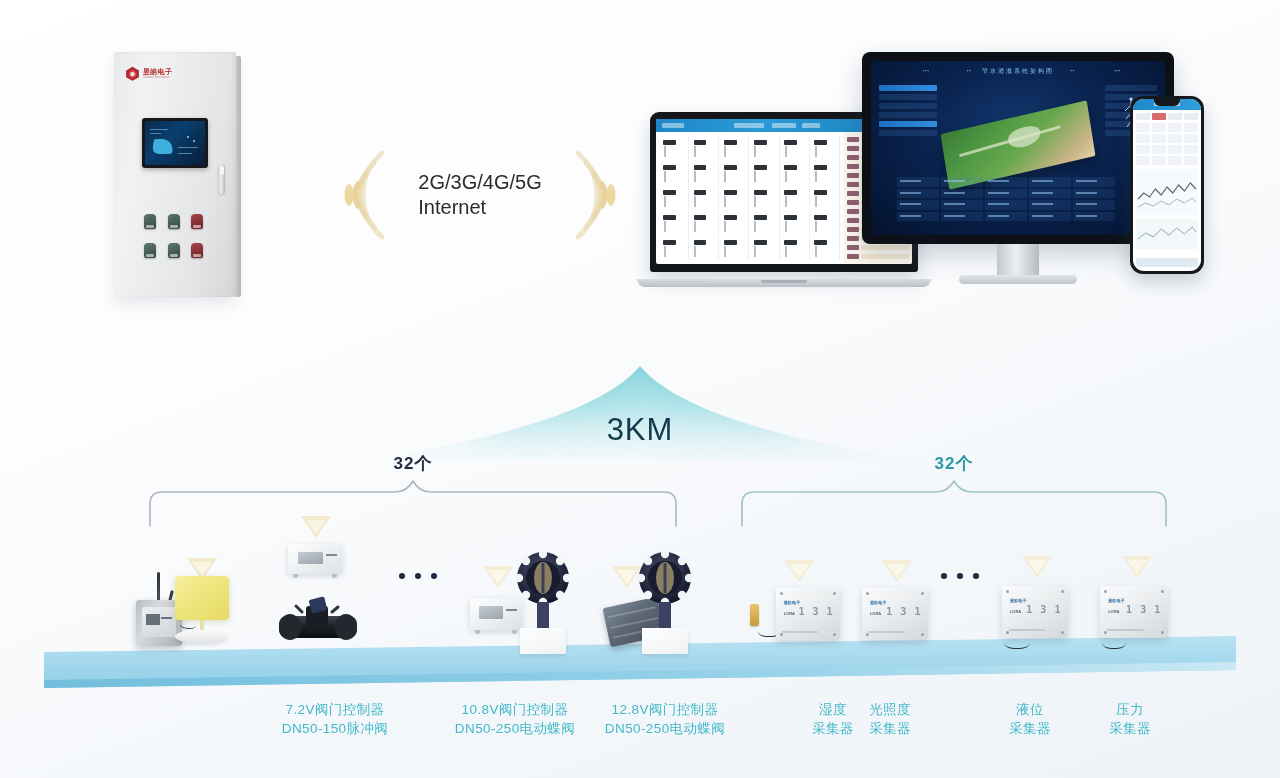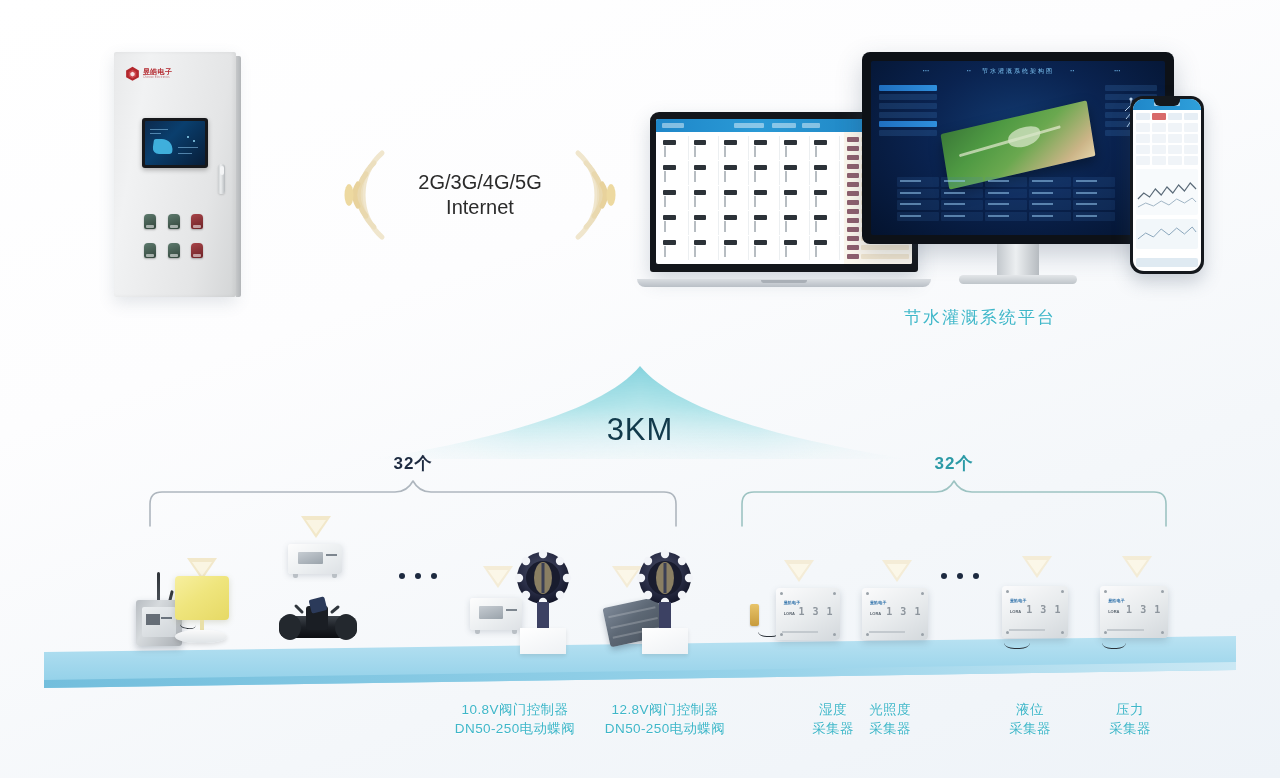--- a/index.html
+++ b/index.html
@@ -51,21 +51,21 @@
   .ind.red{background:linear-gradient(160deg,#a84449,#6d2226);}
 
   .caption{font-size:17px;color:#3fb7c9;letter-spacing:2px;font-weight:500;text-align:center;
     text-shadow:0 1px 0 rgba(255,255,255,.7);white-space:nowrap;}
   #cap-cabinet{left:88px;top:306px;width:176px;}
   #cap-platform{left:830px;top:306px;width:300px;}
 
   
   #signal{left:330px;top:140px;width:300px;height:110px;}
   .sig-txt{position:absolute;left:50%;top:50%;transform:translate(-50%,-50%);
-    text-align:center;color:#2b2b2b;font-size:20px;line-height:25px;font-weight:500;white-space:nowrap;}
+    color:#2b2b2b;font-size:20px;line-height:25px;font-weight:500;white-space:nowrap;}
   .waves{position:absolute;top:50%;transform:translateY(-50%);width:70px;height:96px;}
   .waves.left{left:2px;}
   .waves.right{right:2px;}
 
   
   #km{left:370px;top:362px;width:540px;height:110px;}
   #km svg{display:block;}
   .km-label{position:absolute;left:50%;top:50px;transform:translateX(-50%);
     font-size:31px;color:#123a4b;letter-spacing:1px;font-weight:400;}
 
@@ -599,21 +599,20 @@
         <div class="ph-chart2">
           <svg viewBox="0 0 64 30" width="100%" height="100%" preserveAspectRatio="none">
             <polyline points="2,20 10,14 18,18 26,10 34,16 42,9 50,15 58,8 62,13" fill="none" stroke="#8aa6bb" stroke-width="1"></polyline>
           </svg>
         </div>
         <div class="ph-foot"></div>
       </div>
     </div>
   </div>
 
-  <div class="abs caption" id="cap-platform">节水灌溉系统平台</div>
 
   <div class="abs" id="km">
     <svg viewBox="0 0 540 110" width="540" height="110">
       <defs>
         <linearGradient id="kmg" x1="0" y1="0" x2="0" y2="1">
           <stop offset="0%" stop-color="#2fb5c6" stop-opacity="1"></stop>
           <stop offset="40%" stop-color="#76d2da" stop-opacity=".85"></stop>
           <stop offset="100%" stop-color="#eaf6f9" stop-opacity=".15"></stop>
         </linearGradient>
         <linearGradient id="kmg2" x1="0" y1="0" x2="1" y2="0">
@@ -887,20 +886,24 @@
       <i class="scrw" style="left:4px;bottom:4px"></i>
         <i class="scrw" style="right:4px;bottom:4px"></i>
       <span class="brand">昱皓电子</span>
       <span class="code">LORA</span>
       <span class="dig">1 3 1</span>
       <i class="foot-line"></i>
     </div>
     <span class="wire" style="left:8px;top:74px;width:24px;height:14px;"></span>
   </div>
 
+  <div class="dev-label" style="left:240px;top:700px;width:190px;">
+    <span>7.2V阀门控制器</span>
+    <span class="l2">DN50-150脉冲阀</span>
+  </div>
   <div class="dev-label" style="left:415px;top:700px;width:200px;">
     <span>10.8V阀门控制器</span>
     <span class="l2">DN50-250电动蝶阀</span>
   </div>
   <div class="dev-label" style="left:565px;top:700px;width:200px;">
     <span>12.8V阀门控制器</span>
     <span class="l2">DN50-250电动蝶阀</span>
   </div>
 
   <div class="dev-label" style="left:788px;top:700px;width:90px;">

